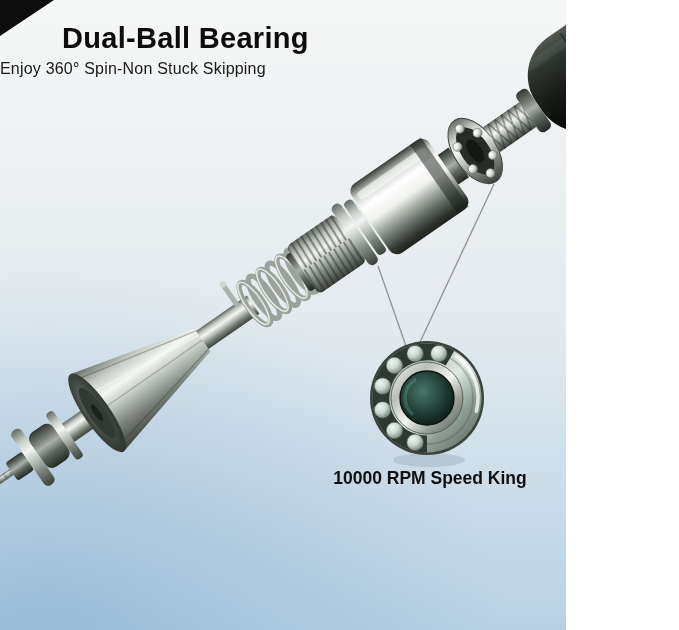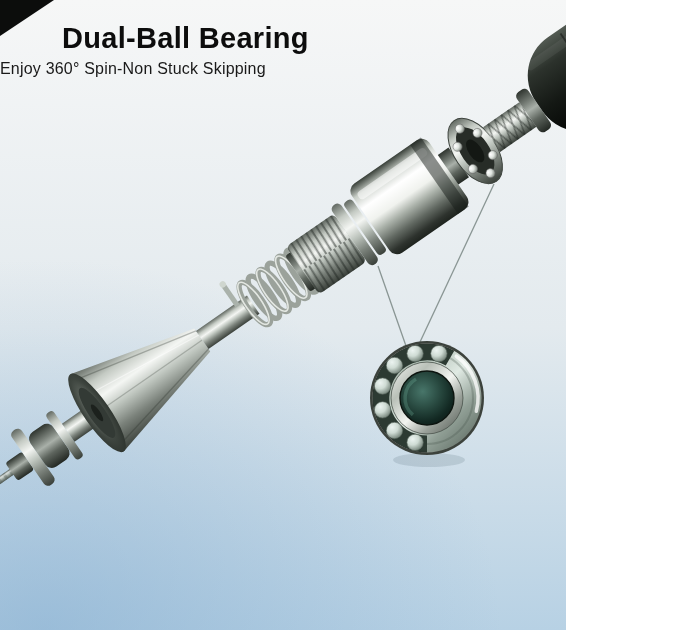--- a/index.html
+++ b/index.html
@@ -219,13 +219,14 @@
       <circle cx="427" cy="398" r="27" fill="url(#gBore)"></circle>
       <circle cx="427" cy="398" r="27" fill="none" stroke="#0c140f" stroke-width="1.4"></circle>
       <path d="M416,379 A22,22 0 0 0 412.9,414.9" fill="none" stroke="rgba(140,220,190,0.22)" stroke-width="3.5"></path>
       <circle cx="427" cy="398" r="45" fill="none" stroke="rgba(70,150,120,0.10)" stroke-width="18"></circle>
       <path d="M476.3,411.2 A51,51 0 0 0 456.3,356.2" fill="none" stroke="rgba(255,255,255,0.75)" stroke-width="3.5" stroke-linecap="round"></path>
     </g>
   </svg>
 
   <h1 class="title" style="color: rgb(13, 13, 13);">Dual-Ball Bearing</h1>
   <div class="subtitle" style="color: rgb(25, 25, 25);">Enjoy 360° Spin-Non Stuck Skipping</div>
+  <div class="caption" style="color: rgb(16, 16, 16);">10000 RPM Speed King</div>
 </div>
 
 </body></html>

